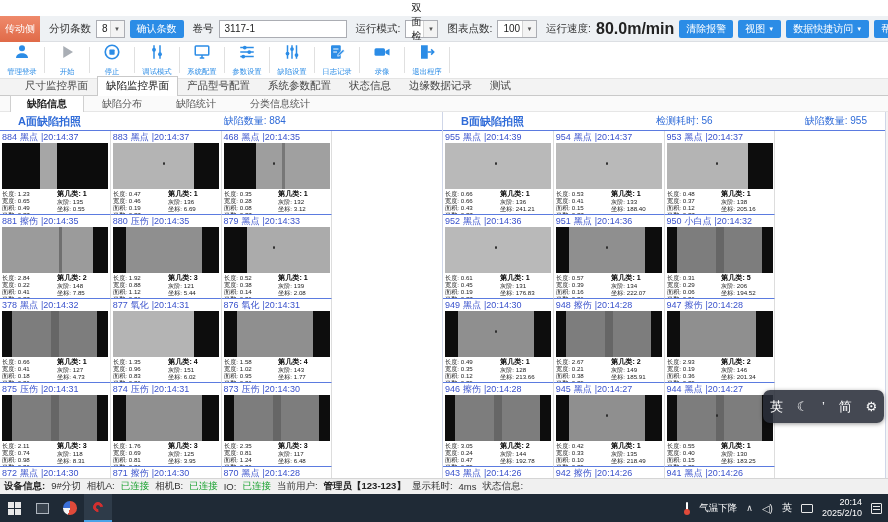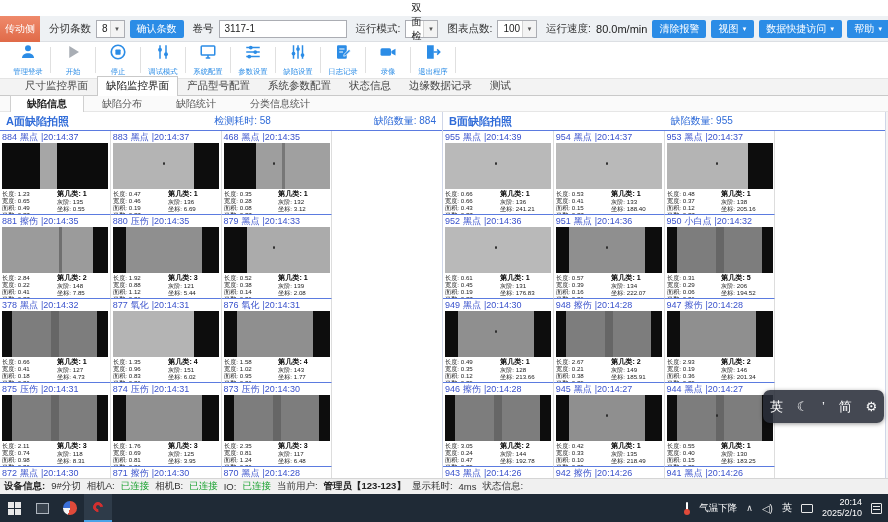--- a/index.html
+++ b/index.html
@@ -16,43 +16,43 @@
   
   .toolbar1{position:absolute;left:0;top:16px;width:888px;height:26px;background:#eef1f4;border-bottom:1px solid #dcdfe3;display:flex;align-items:center;gap:5px;padding:0;}
   .sidebtn{height:26px;display:flex;align-items:center;padding:0 5px;color:#fff;font-size:10px;white-space:nowrap;}
   .sidebtn.drive{background:linear-gradient(#ef8a6b,#e06a48);}
   .tlabel{font-size:10.5px;color:#333;white-space:nowrap;margin-left:4px;}
   .combo{background:#fff;border:1px solid #abadb3;height:18px;display:flex;align-items:center;font-size:10px;color:#222;position:relative;padding:0 16px 0 5px;}
   .combo .arr{position:absolute;right:0;top:0;bottom:0;width:14px;border-left:1px solid #d5d5d5;display:flex;align-items:center;justify-content:center;color:#555;font-size:6px;background:#f3f3f3;}
   .tinput{background:#fff;border:1px solid #abadb3;height:18px;font-size:10px;color:#222;padding:0 5px;width:128px;}
   .bluebtn{background:#2b8ce6;color:#fff;border:none;height:18px;font-size:10px;padding:0 7px;border-radius:2px;white-space:nowrap;display:flex;align-items:center;gap:3px;}
   .bluebtn .carat{font-size:6px;}
-  .speedval{font-size:11px;color:#222;font-weight:normal;white-space:nowrap;}
+  .speedval{font-size:16px;color:#222;font-weight:bold;white-space:nowrap;}
 
   
-  .toolbar2{position:absolute;left:0;top:42px;width:888px;height:37px;background:#fff;display:flex;align-items:center;border-bottom:1px solid #e4e4e4;padding-left:6px;}
+  .toolbar2{position:absolute;left:0;top:42px;width:888px;height:37px;background:#fff;display:flex;align-items:center;border-bottom:1px solid #e4e4e4;}
   .action{width:44px;height:36px;display:flex;flex-direction:column;align-items:center;justify-content:center;gap:1px;cursor:pointer;}
   .action svg{width:18px;height:18px;}
   .alabel{font-size:8px;color:#2b8ce6;white-space:nowrap;transform:scale(.92);}
   .asep{width:1px;height:26px;background:#e0e0e0;}
 
   
   .tabs{position:absolute;left:0;top:79px;width:888px;height:17px;background:#f3f3f3;display:flex;align-items:flex-end;border-bottom:1px solid #c9c9c9;padding-left:16px;}
   .tab{font-size:10.5px;color:#444;padding:2px 8px 2px;border:1px solid transparent;border-bottom:none;cursor:pointer;white-space:nowrap;}
   .tab.active{background:#fff;border-color:#c9c9c9;color:#111;position:relative;top:1px;padding-bottom:3px;}
 
   
   .subtabs{position:absolute;left:0;top:96px;width:888px;height:16px;background:#fafafa;display:flex;align-items:center;gap:2px;padding-left:10px;border-bottom:1px solid #e6e6e6;}
   .subtab{font-size:10px;color:#555;padding:1px 16px;cursor:pointer;white-space:nowrap;}
   .subtab.active{background:#fff;border:1px solid #d0d0d0;color:#222;font-weight:bold;}
 
   
   .content{position:absolute;left:0;top:112px;width:888px;height:366px;background:#f4f4f4;display:flex;}
   .panel{width:443px;height:366px;background:#fff;border-right:1px solid #cfd6e8;}
-  .phead{height:19px;display:flex;align-items:center;border-bottom:1px solid #5b7be0;padding:0 6px;}
+  .phead{height:19px;display:flex;align-items:center;border-bottom:1px solid #5b7be0;padding:0 18px;}
   .ptitle{font-size:11px;font-weight:bold;color:#2f6bd8;width:38%;}
   .pmid{font-size:10px;color:#2f6bd8;width:34%;text-align:center;}
   .pright{font-size:10px;color:#2f6bd8;width:28%;text-align:right;}
   .pgrid{display:flex;flex-wrap:wrap;}
   .cell{width:110.75px;height:84px;border-right:1px solid #ddd;border-bottom:1px solid #5b7be0;overflow:hidden;background:#fff;cursor:pointer;}
   .chead{height:12px;font-size:9px;color:#3a52cc;display:flex;gap:3px;align-items:center;padding-left:2px;white-space:nowrap;}
   .cimg{height:46px;width:106px;margin:0 2px;position:relative;background:#9a9a9a;}
   .cimg.dot::after{content:"";position:absolute;left:47%;top:42%;width:2px;height:3px;background:#2a2a2a;border-radius:50%;}
   .p1{background:linear-gradient(90deg,#0c0c0c 0 36%,#a6a6a6 36% 52%,#0c0c0c 52% 100%);}
   .p2{background:linear-gradient(90deg,#b4b4b4 0 76%,#0d0d0d 76% 100%);}
@@ -259,21 +259,20 @@
       <div class="subtab active">缺陷信息</div>
       <div class="subtab">缺陷分布</div>
       <div class="subtab">缺陷统计</div>
       <div class="subtab">分类信息统计</div>
     </div>
 
   <div class="content">
     <div class="panel">
       <div class="phead">
         <span class="ptitle">A面缺陷拍照</span>
-        <span class="pmid"><span>检测耗时:</span> <span>58</span></span>
         <span class="pright"><span>缺陷数量:</span> <span>884</span></span>
       </div>
       <div class="pgrid">
           <div class="cell">
     <div class="chead">
       <span class="cid">884</span>
       <span class="ctype">黑点</span>
       <span class="ctime">|20:14:37</span>
     </div>
     <div class="cimg p1"></div>
@@ -547,20 +546,21 @@
       <span class="ctime">|20:14:28</span>
     </div>
     <div class="cimg p8 dot"></div>
 
   </div>
         </div>
     </div>
     <div class="panel">
       <div class="phead">
         <span class="ptitle">B面缺陷拍照</span>
+        <span class="pmid"><span>检测耗时:</span> <span>56</span></span>
         <span class="pright"><span>缺陷数量:</span> <span>955</span></span>
       </div>
       <div class="pgrid">
           <div class="cell">
     <div class="chead">
       <span class="cid">955</span>
       <span class="ctype">黑点</span>
       <span class="ctime">|20:14:39</span>
     </div>
     <div class="cimg p7 dot"></div>

